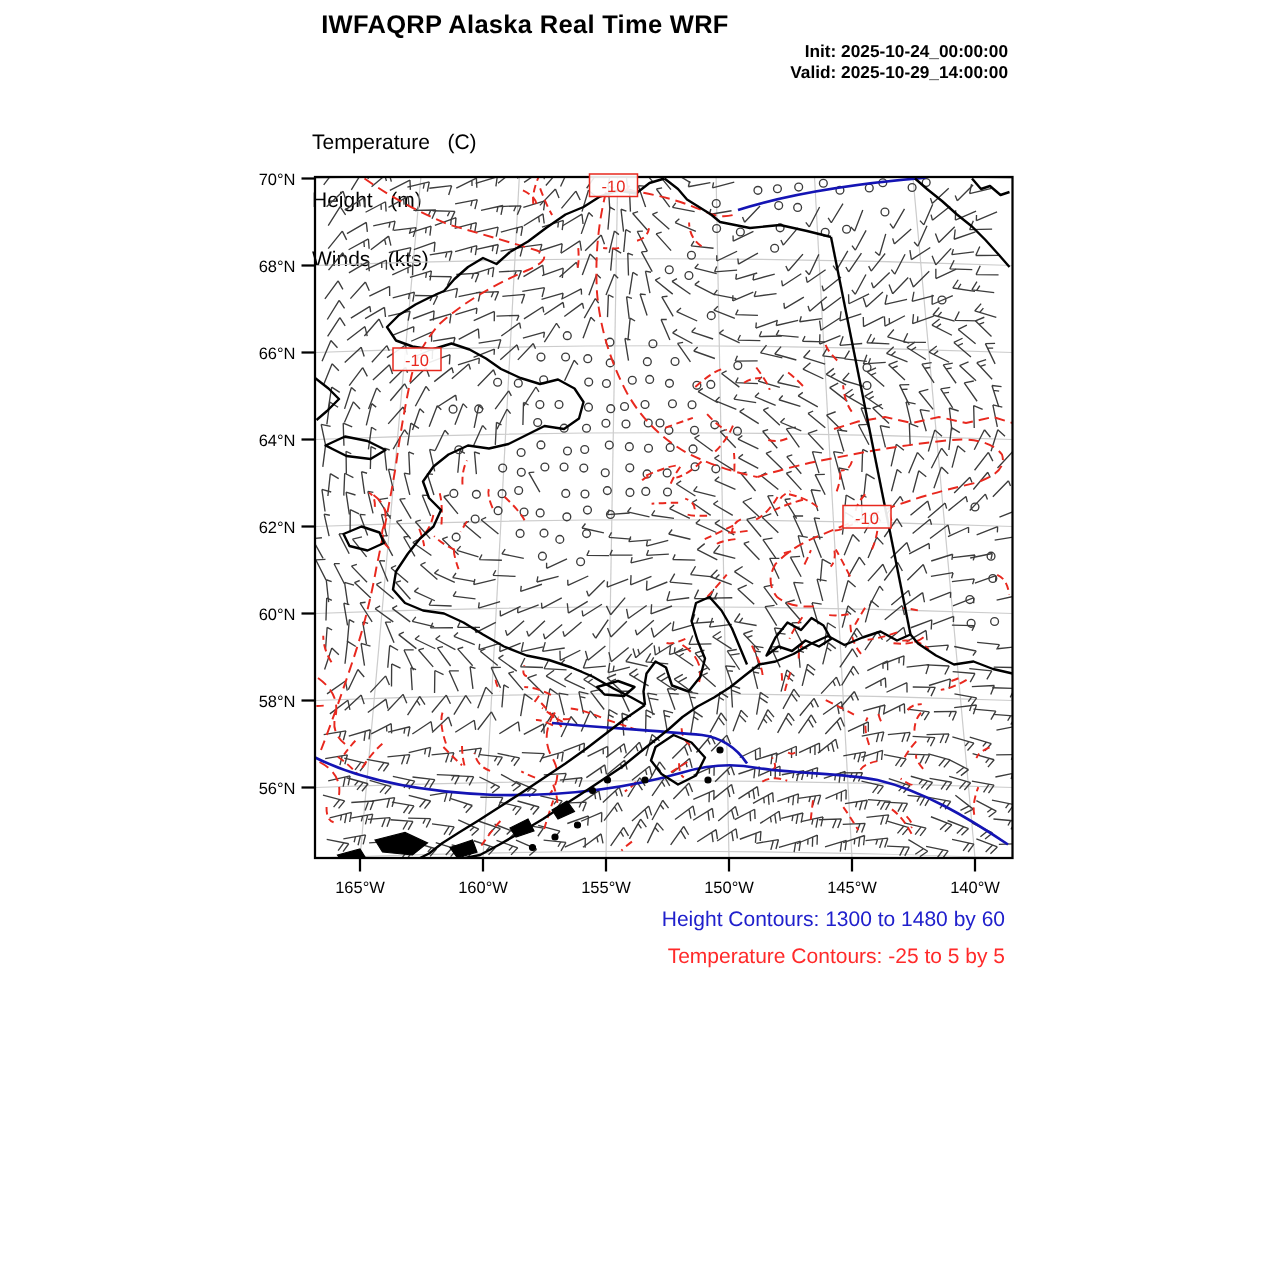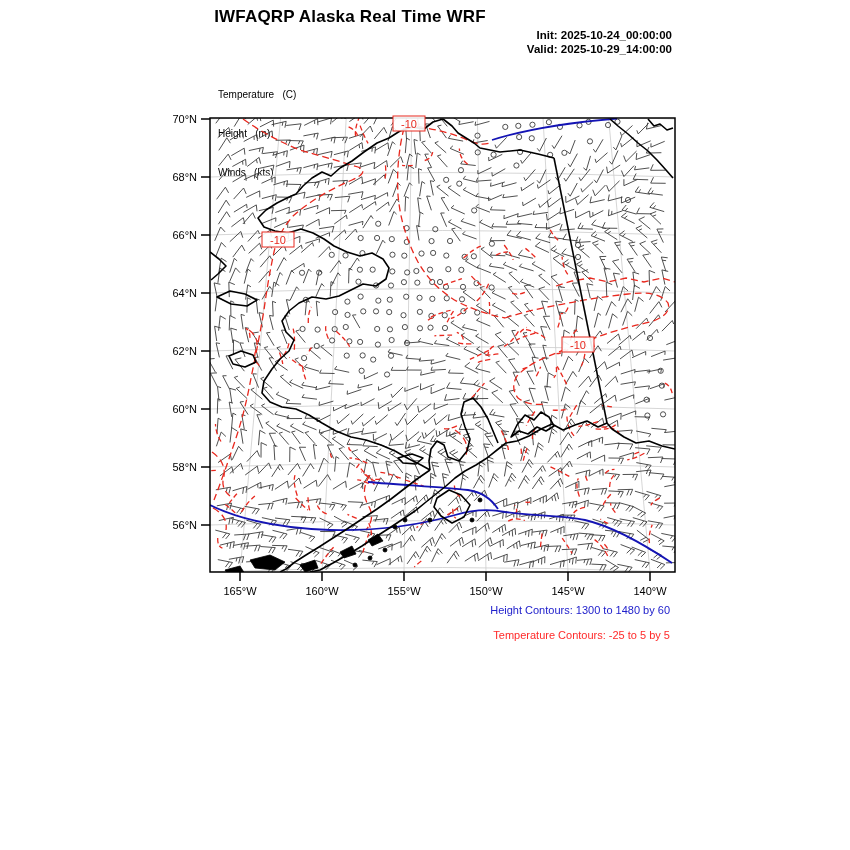--- a/index.html
+++ b/index.html
@@ -2,23 +2,23 @@
 <html><head>
 <meta charset="utf-8">
 <style>
   html,body{margin:0;padding:0;background:#fff;}
   #page{position:relative;width:850px;height:710px;background:#fff;overflow:hidden;
         font-family:"Liberation Sans", sans-serif;color:#000;}
   #title{position:absolute;left:100px;top:7px;width:500px;text-align:center;
          font-size:17px;font-weight:bold;letter-spacing:.2px;}
   #initvalid{position:absolute;right:178px;top:10px;text-align:right;
              font-size:11.5px;font-weight:bold;line-height:14px;margin-top:18px;}
-  #legend{position:absolute;left:218px;top:62px;font-size:10px;line-height:13px;white-space:pre;}
+  #legend{position:absolute;left:208px;top:62px;font-size:14px;line-height:13px;white-space:pre;}
   #mapsvg{position:absolute;left:0;top:0;}
-  .caption{position:absolute;right:180px;text-align:center;font-size:11px;padding-left:20px;}
+  .caption{position:absolute;right:180px;text-align:center;font-size:14px;padding-left:20px;}
   #cap-height{top:604px;}
   #cap-temp{top:629px;}
   #footer{position:absolute;left:221px;top:816px;font-size:11px;line-height:13.5px;}
 </style>
 </head>
 <body>
 <div id="page">
 
 <div id="title">IWFAQRP Alaska Real Time WRF</div>
 

